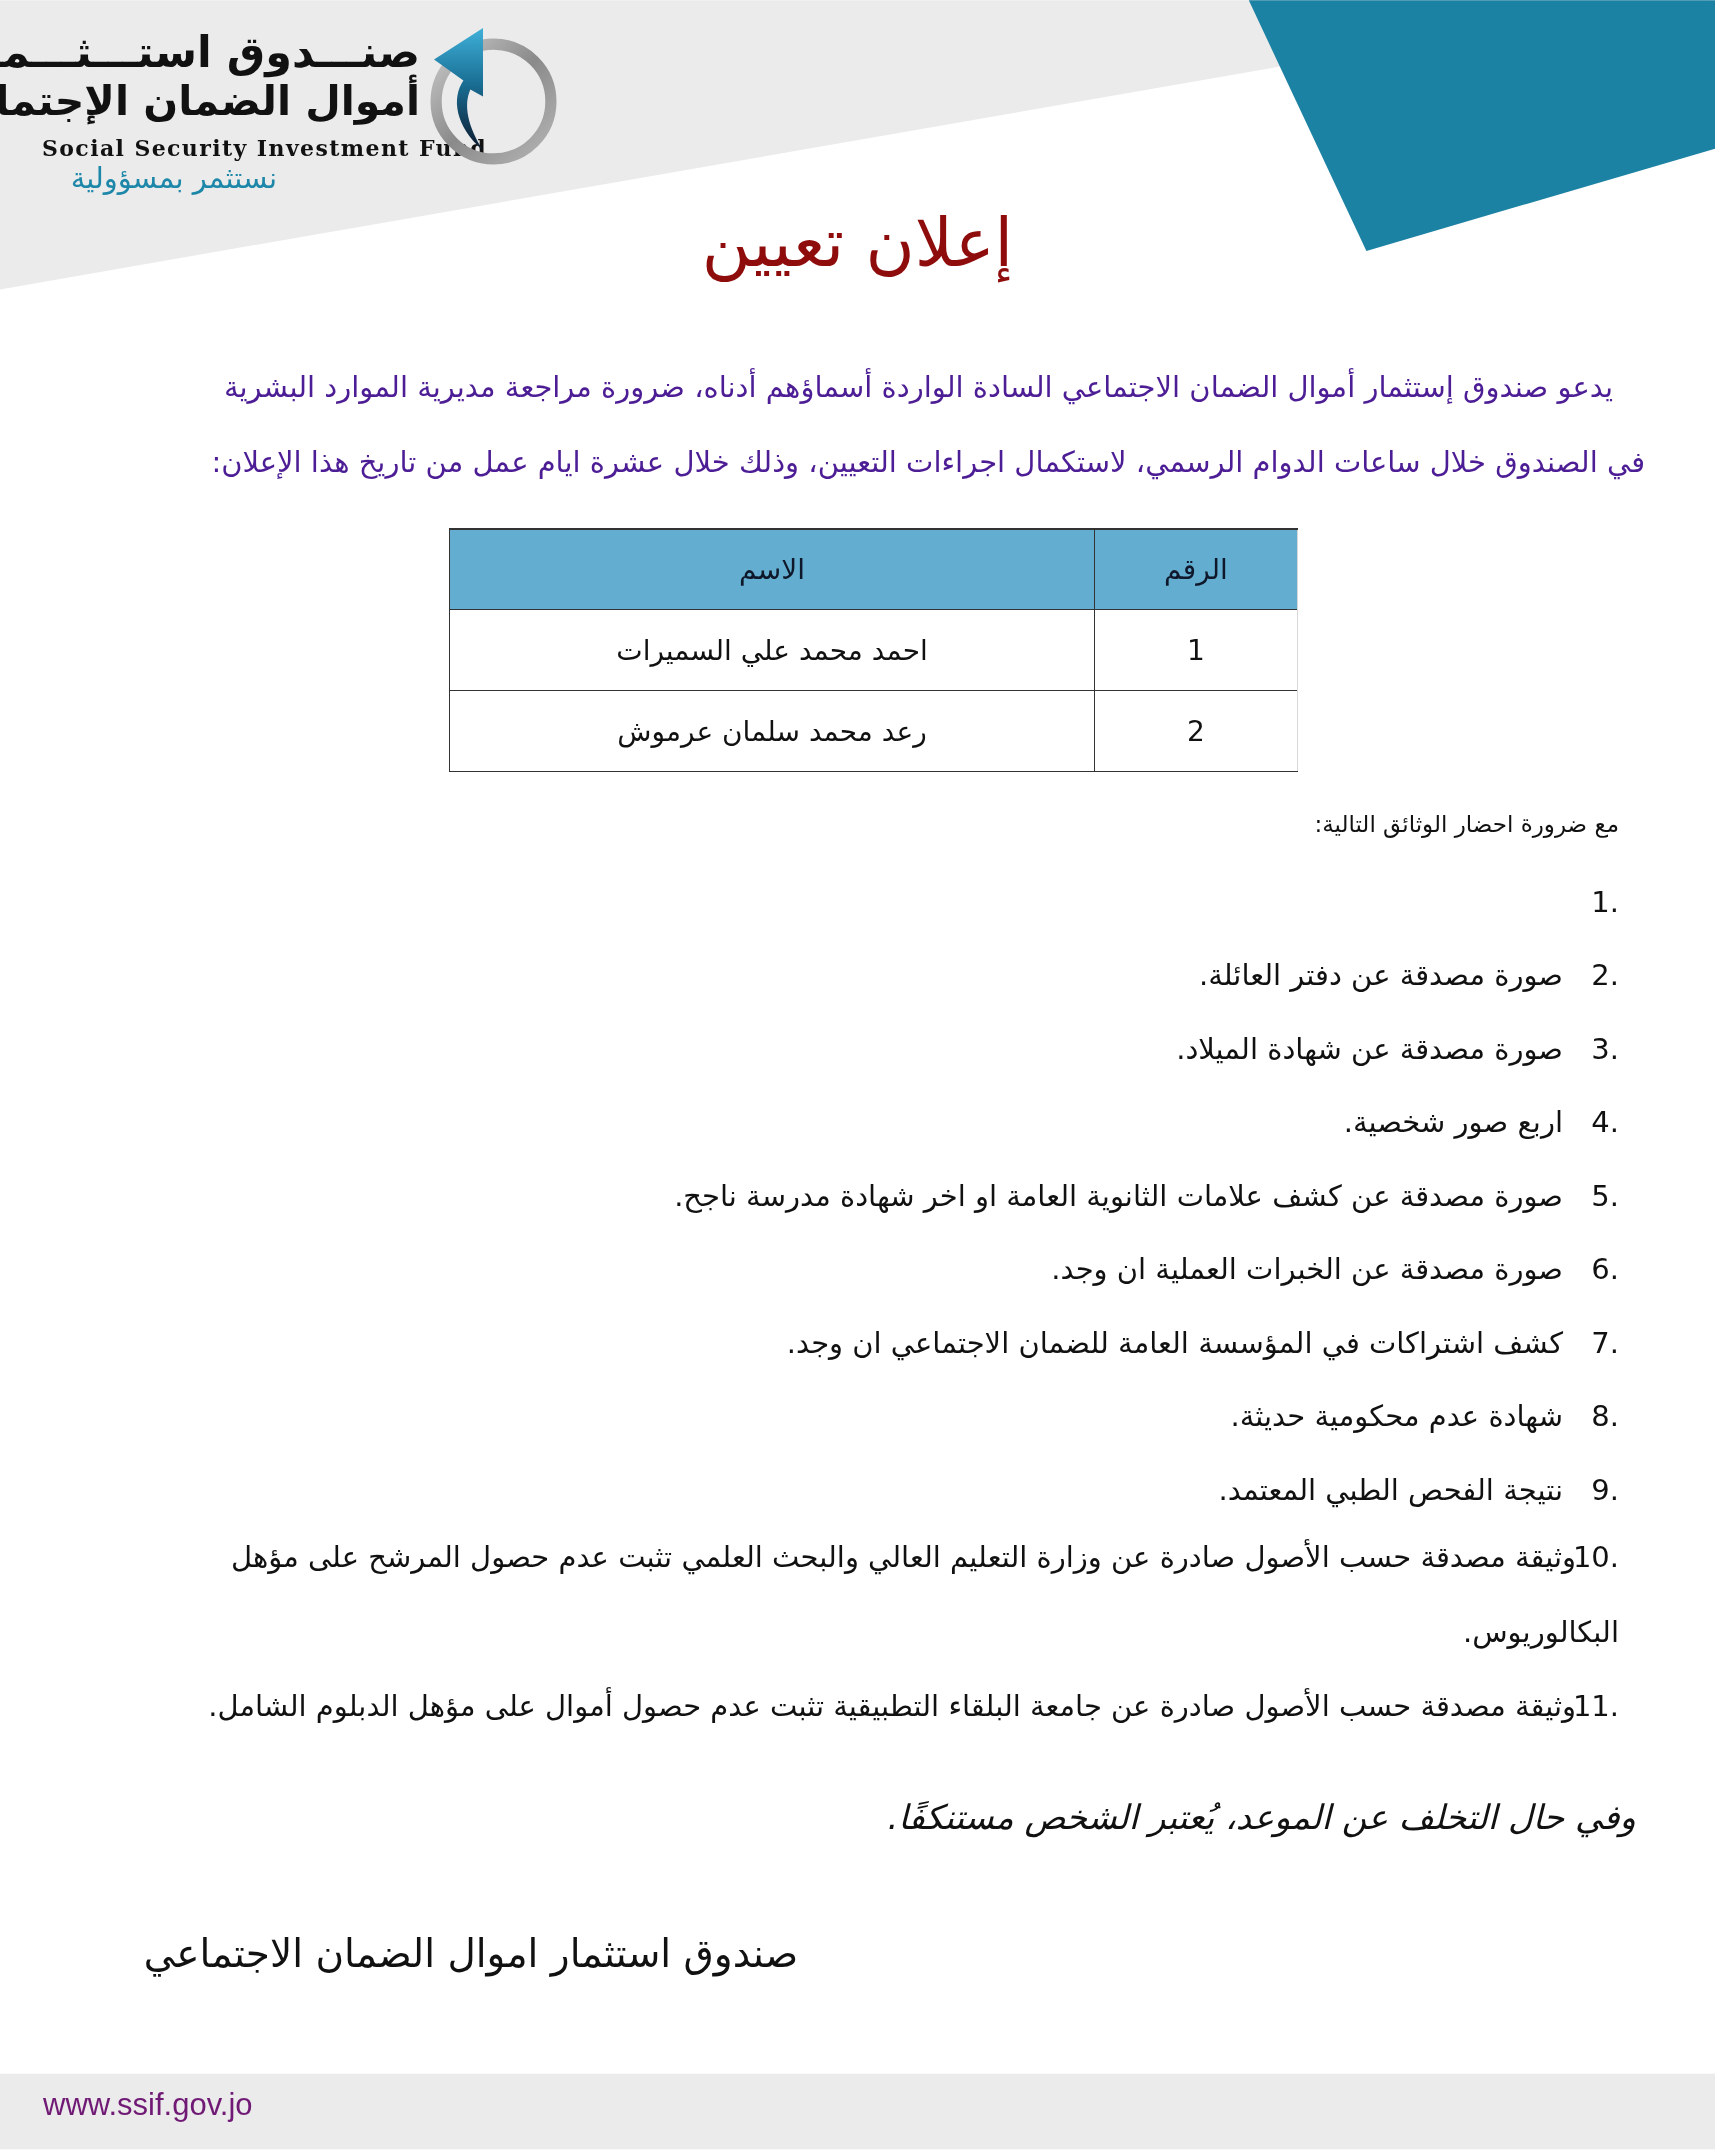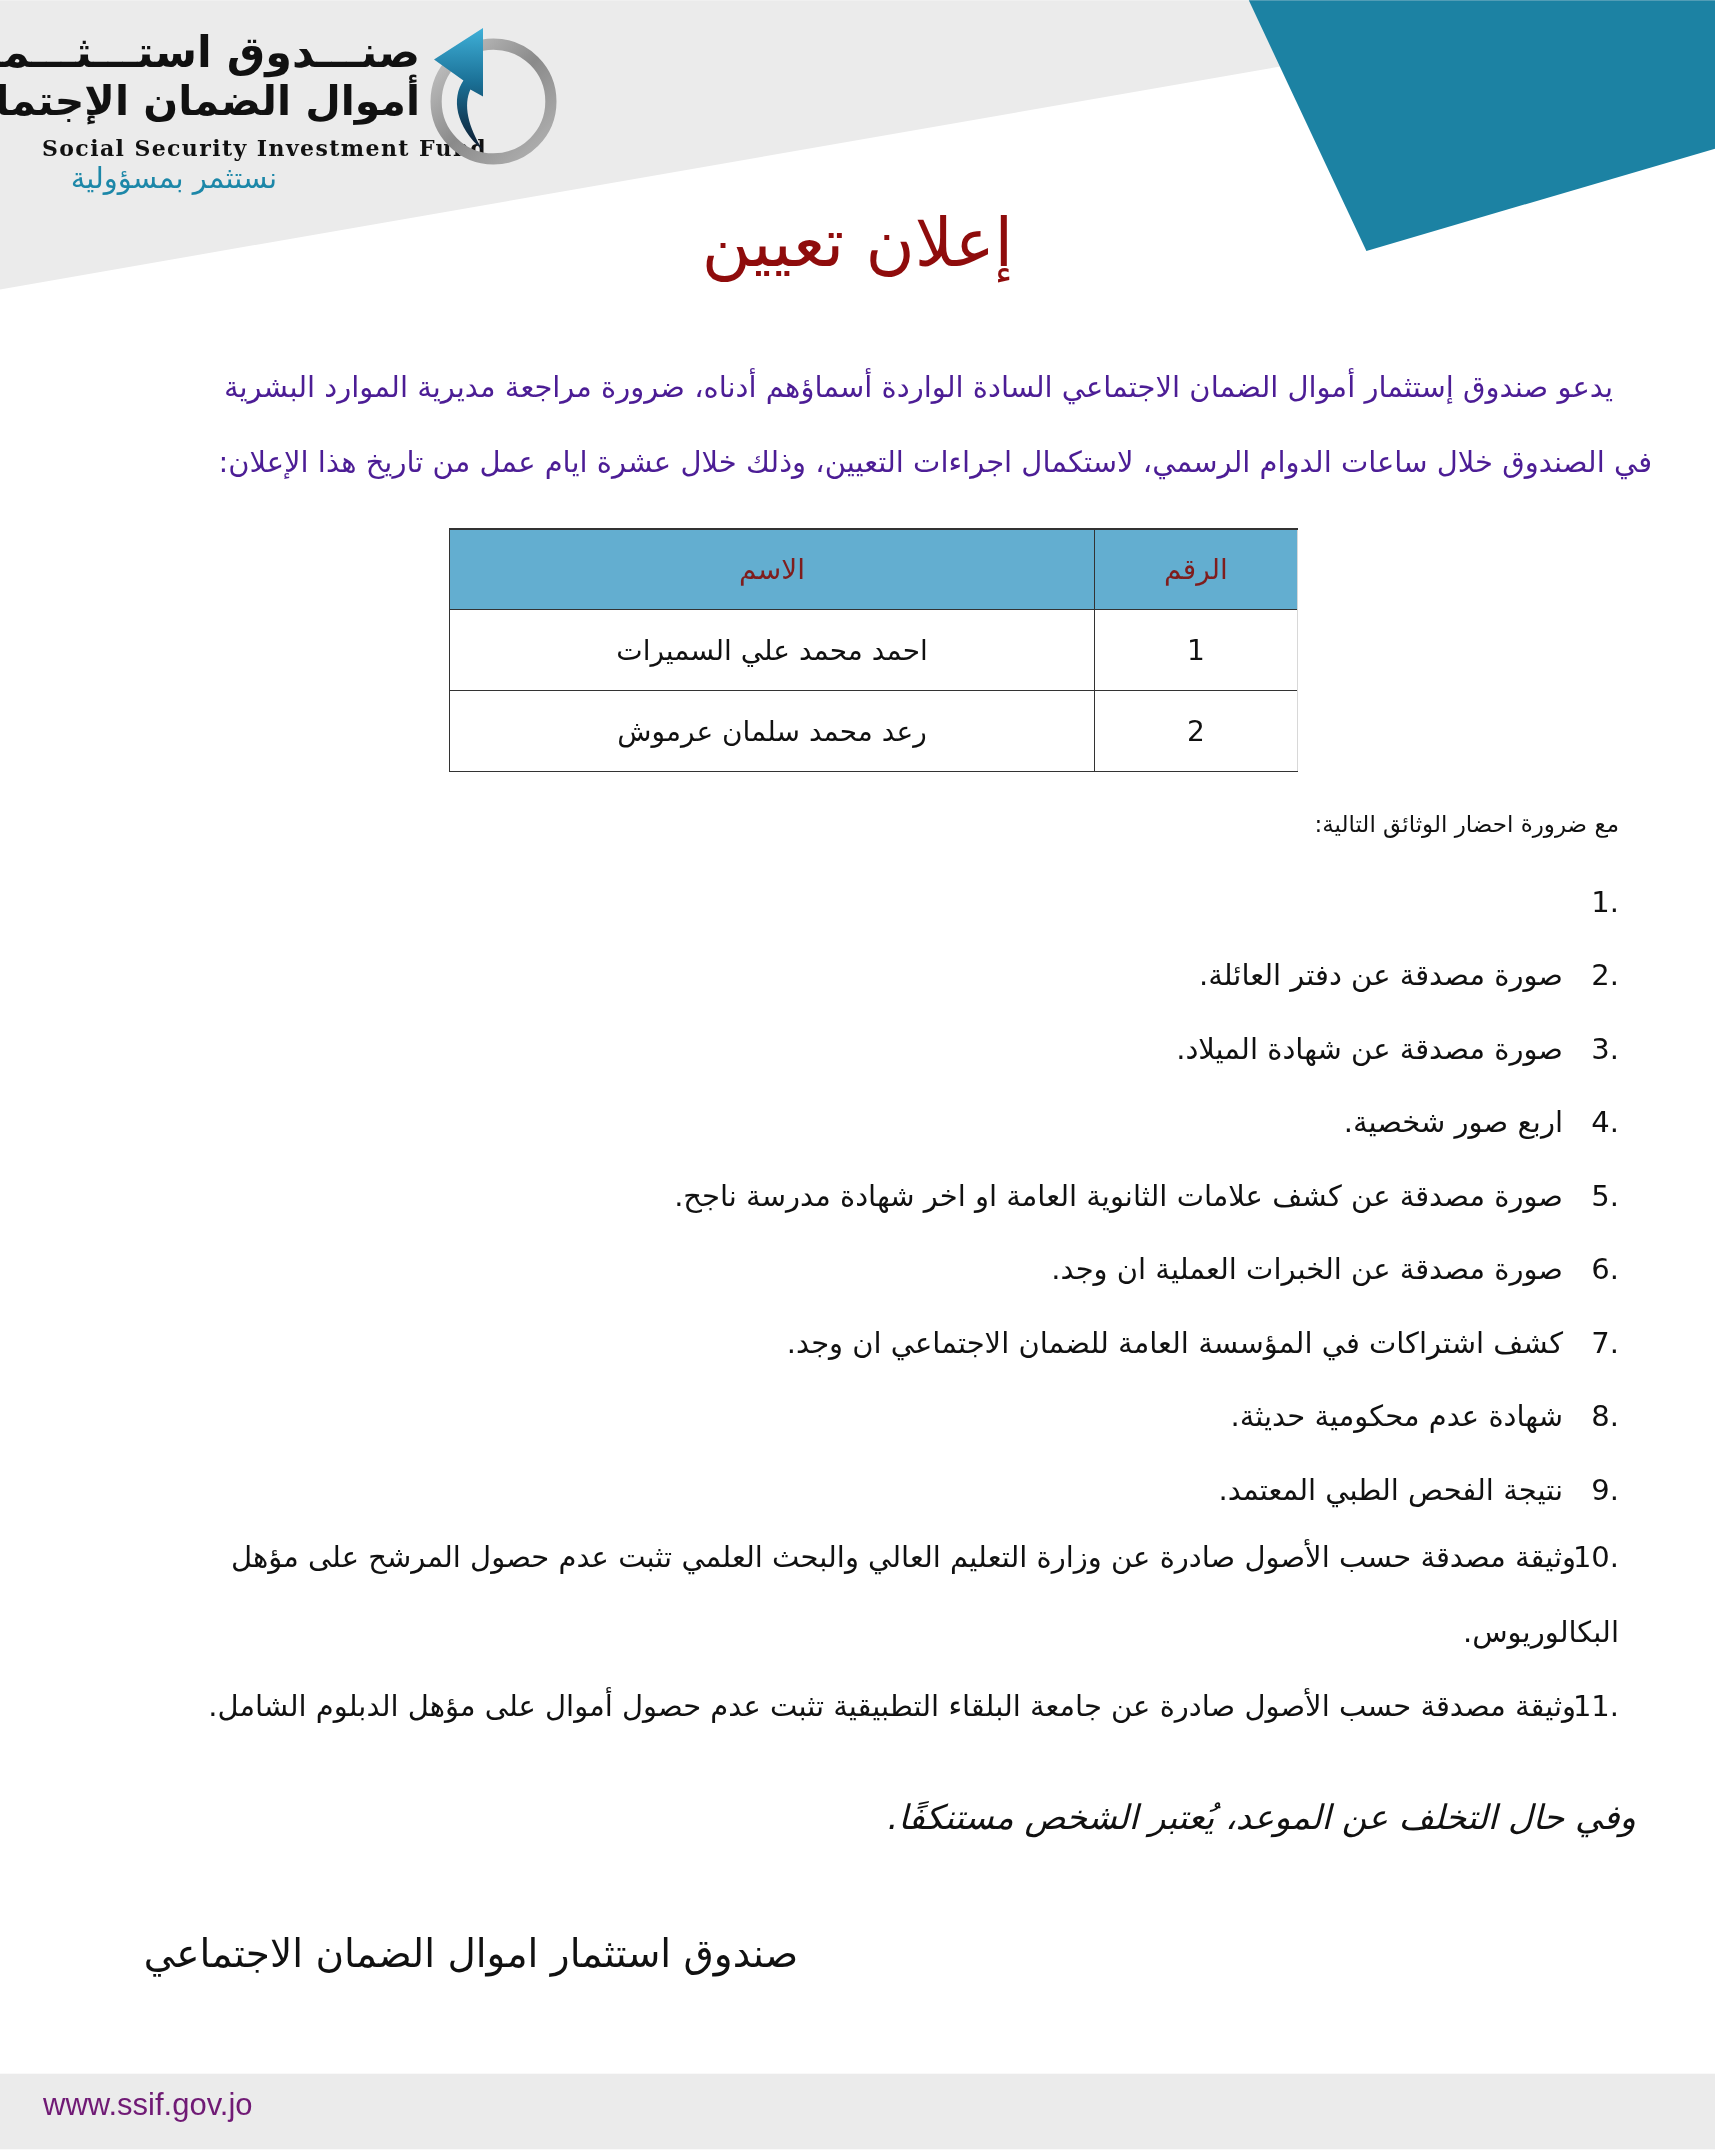--- a/index.html
+++ b/index.html
@@ -19,26 +19,26 @@
     .logo-en { left: 42px; top: 135px; width: 392px; font-family: "DejaVu Serif", serif; font-size: 22px; font-weight: bold; color: #111; letter-spacing: 1.4px; }
     .logo-slogan { left: 25px; top: 161px; width: 252px; font-size: 29px; color: #1c87a8; }
     .logo-icon { position: absolute; left: 413px; top: 21px; width: 154px; height: 154px; }
 
     
     .title { left: 630px; top: 204px; width: 455px; text-align: center; font-size: 67px; color: #8f0c0c; direction: rtl; }
 
     
     .para { font-size: 29px; line-height: 35px; color: #4c1d95; }
     .p1 { right: 102px; top: 370px; }
-    .p2 { right: 63px; top: 445px; }
+    .p2 { right: 70px; top: 445px; }
 
     
     .tbl { position: absolute; left: 449px; top: 528px; width: 849px; border-collapse: collapse; direction: rtl; font-size: 28px; }
     .tbl th, .tbl td { text-align: center; vertical-align: middle; }
-    .tbl th { background: #63aed0; color: #7f1d1d; font-weight: normal; height: 77px; border-top: 2.1px solid #333; }
+    .tbl th { background: #63aed0; color: #0f172a; font-weight: normal; height: 77px; border-top: 2.1px solid #333; }
     .tbl td { background: #ffffff; height: 78px; color: #111; }
     .tbl .c-num { width: 200px; border-right: 1.4px solid #d8d8d8; border-left: 1.4px solid #333; }
     .tbl .c-name { border-left: 1.4px solid #333; }
     .tbl tr + tr td, .tbl tr + tr th { border-top: 1.4px solid #333; }
     .tbl tr:last-child td { border-bottom: 1.4px solid #333; }
 
     
     .docs-intro { right: 96px; top: 811px; font-size: 23px; }
 
     

